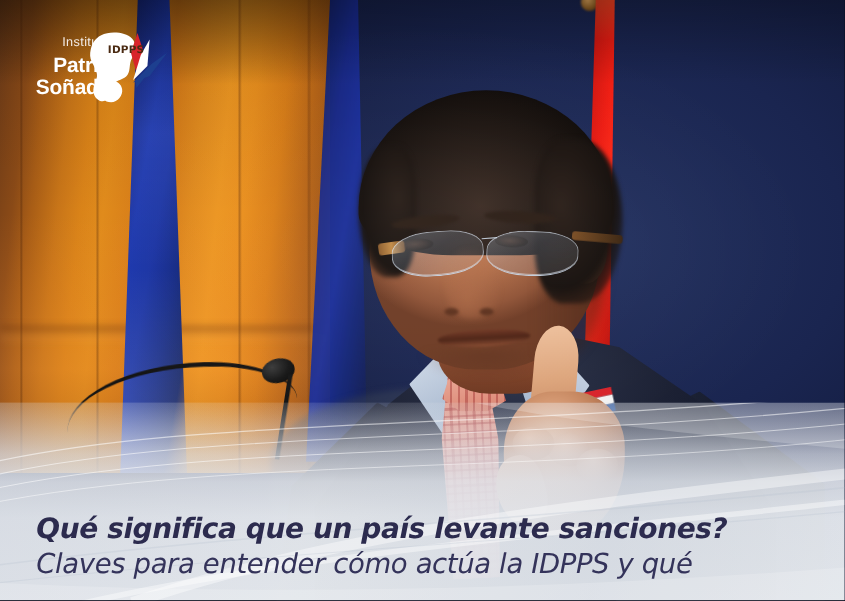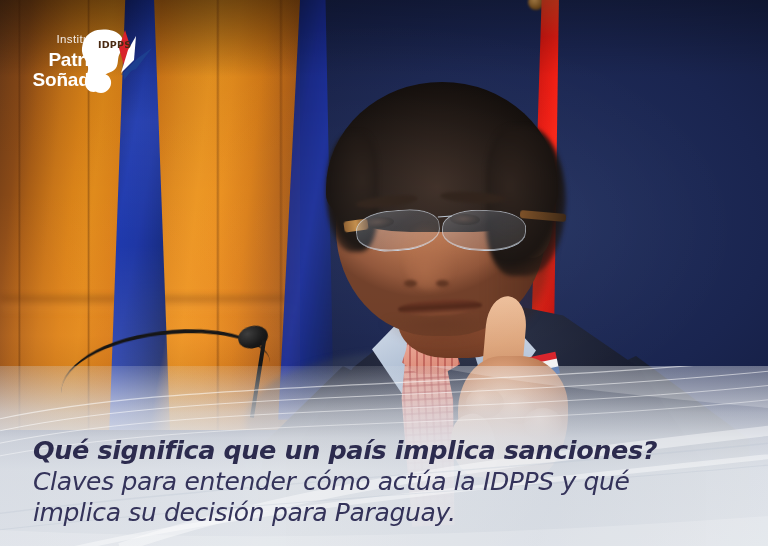--- a/index.html
+++ b/index.html
@@ -567,18 +567,17 @@
       <g fill="none" stroke="#b9c2d0" stroke-opacity=".30">
         <path d="M-20 150 C220 118, 520 104, 800 74" stroke-width="1.4"></path>
         <path d="M-20 166 C240 136, 540 122, 800 96" stroke-width="1.1"></path>
       </g>
       <path d="M430 0 L768 0 L768 42 C640 30, 520 18, 430 0 Z" fill="#ffffff" fill-opacity=".22"></path>
       <path d="M0 180 L768 180 L768 150 C500 170, 250 176, 0 164 Z" fill="#ffffff" fill-opacity=".18"></path>
     </svg>
   </div>
 
   <div class="headline-block">
-    <div class="headline">Qué significa que un país implica sanciones?</div>
+    <div class="headline">Qué significa que un país levante sanciones?</div>
     <div class="subline">Claves para entender cómo actúa la IDPPS y qué</div>
-    <div class="subline">implica su decisión para Paraguay.</div>
   </div>
 
 </div>
 
 </body></html>

